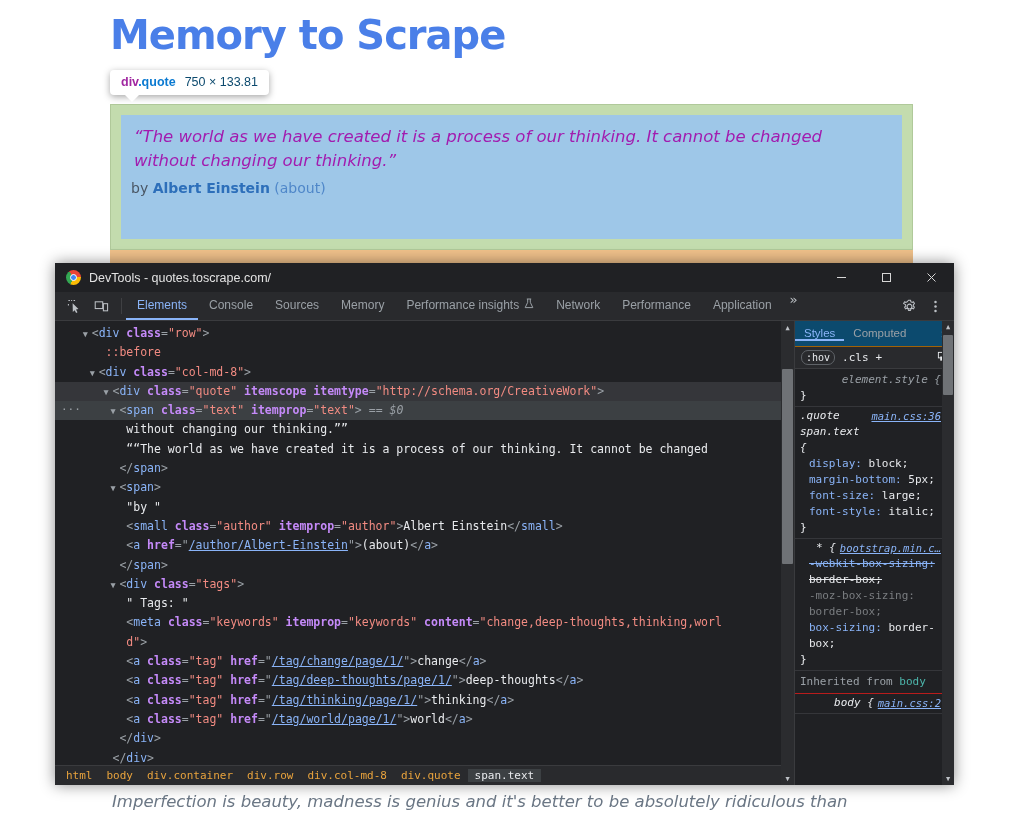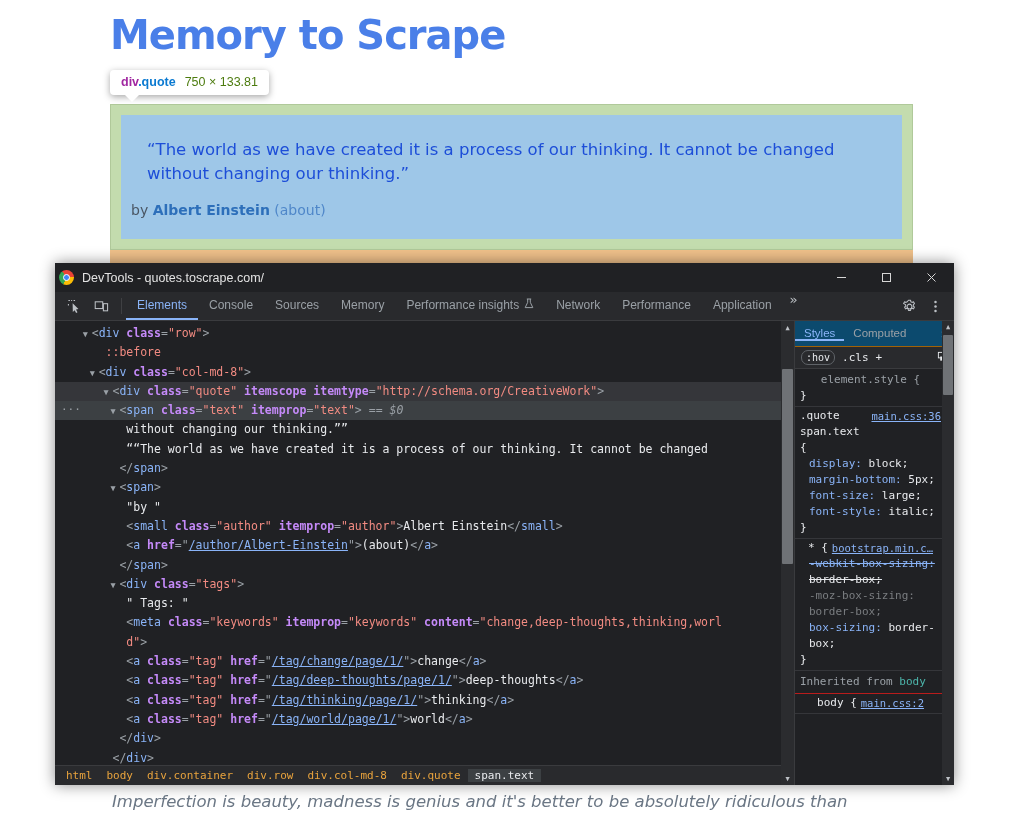--- a/index.html
+++ b/index.html
@@ -32,21 +32,21 @@
     position:absolute; left:110px; top:70px;
     background:#fff; border-radius:4px;
     box-shadow:0 2px 7px rgba(0,0,0,.35);
     padding:5px 11px 6px 11px;
     font-size:12.5px; white-space:nowrap;
     display:flex; align-items:baseline; gap:9px;
     z-index:6;
   }
   .inspect-badge .sel { font-weight:bold; color:#a128a1; }
   .inspect-badge .sel .cls { color:#0b7ad1; }
-  .inspect-badge .dims { color:#4d7c0f; }
+  .inspect-badge .dims { color:#0c4a6e; }
   .inspect-badge:after {
     content:""; position:absolute; left:14px; bottom:-7px;
     border-left:8px solid transparent; border-right:8px solid transparent;
     border-top:8px solid #fff;
   }
 
   
   .quote-highlight {
     position:absolute; left:110px; top:104px;
     width:803px; height:146px;
@@ -54,22 +54,22 @@
     border:1px solid #b0c99a;
     padding:10px;
     z-index:3;
   }
   .quote-content {
     background:#9ec7e8;
     width:100%; height:100%;
     padding:7px 10px 0 10px;
   }
   .q-text {
-    font-size:16.5px; color:#1d4ed8;
-    line-height:1.45; margin:16px;
+    font-size:16.5px; font-style:italic; color:#a21caf;
+    line-height:1.45; margin:3px;
     font-family:"DejaVu Sans", sans-serif;
   }
   .q-by {
     font-size:14px; color:#4a5664; margin-top:7px;
     font-family:"DejaVu Sans", sans-serif;
   }
   .q-by .author { font-weight:bold; color:#2d6fba; }
   .q-by .about { color:#4f87c9; }
   .q-tags {
     margin-top:13px; font-size:13.5px; color:#5d6b7a;
@@ -109,21 +109,21 @@
     font-family:"DejaVu Sans Mono", monospace;
     overflow:hidden;
   }
 
   
   .dt-titlebar {
     height:29px; background:#202124;
     display:flex; align-items:center;
     flex:0 0 29px;
   }
-  .dt-title-left { display:flex; align-items:center; gap:8px; padding-left:4px; }
+  .dt-title-left { display:flex; align-items:center; gap:8px; padding-left:11px; }
   .chrome-logo {
     width:15px; height:15px; border-radius:50%;
     background:
       conic-gradient(from -35deg, #ea4335 0deg 120deg, #fbbc05 120deg 240deg, #34a853 240deg 360deg);
     position:relative;
   }
   .chrome-logo:after {
     content:""; position:absolute; left:4px; top:4px;
     width:7px; height:7px; border-radius:50%;
     background:#4285f4; border:1px solid #fff;
@@ -263,21 +263,21 @@
     padding:0 4px; line-height:13px; font-size:10px; color:#e8eaed;
   }
   .sp-css {
     flex:1; overflow:hidden; position:relative;
     font-size:11px; line-height:16px;
     font-family:"DejaVu Sans Mono", monospace;
     color:#e8eaed;
     padding:2px 0 0 0;
   }
   .rule { padding:1px 13px 2px 5px; border-bottom:1px solid #35363a; }
-  .rule .hdr { display:flex; justify-content:center; gap:4px; }
+  .rule .hdr { display:flex; justify-content:flex-end; gap:4px;font-style:italic; }
   .sel-name { color:#e8eaed; }
   .sel-name.dim { color:#9aa0a6; }
   .src-link { color:#8ab4f8; text-decoration:underline; white-space:nowrap; font-size:10.5px; }
   .prop { color:#8ab4f8; padding-left:9px; }
   .prop .pv { color:#e8eaed; }
   .prop.struck { text-decoration:line-through; color:#8ab4f8; }
   .prop.struck .pv { text-decoration:line-through; color:#e8eaed; }
   .prop.dimmed { color:#7a7d80; }
   .prop.dimmed .pv { color:#7a7d80; }
   .brace { color:#e8eaed; }

